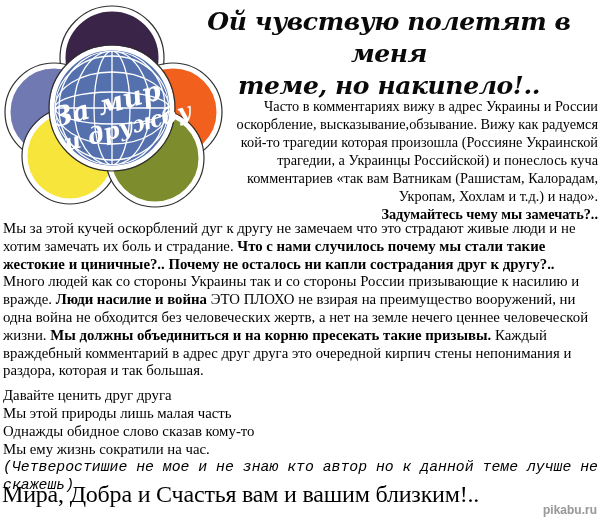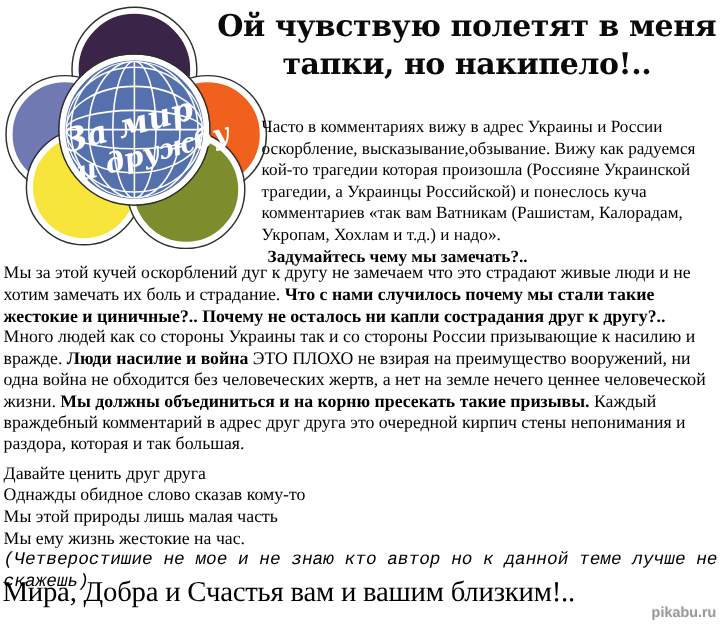--- a/index.html
+++ b/index.html
@@ -11,27 +11,27 @@
   .logo-wrap{position:absolute;left:4px;top:4px;width:220px;height:212px;}
   .logo-wrap svg{width:100%;height:100%;}
   .logo-slogan{
     font-family:"DejaVu Serif", serif;font-style:italic;font-weight:bold;
     fill:#ffffff;
   }
   .page-title{
     position:absolute;left:180px;top:6px;width:418px;
     text-align:center;
     font-family:"DejaVu Serif", serif;
-    font-weight:bold;
+    font-weight:bold;font-style:italic;
     font-size:25px;line-height:32px;letter-spacing:-0.4px;
     color:#0a0a0a;
   }
   .intro{
     position:absolute;left:218px;top:97px;width:380px;
-    font-size:14.3px;line-height:18px;
+    font-size:14.3px;line-height:18px;text-align:right;
   }
   .intro-emph{font-weight:bold;padding-left:5px;}
   .maintext{
     position:absolute;left:3px;top:220px;width:595px;
     font-size:14.8px;line-height:17.8px;
   }
   .maintext p{margin:0;}
   .poem{
     position:absolute;left:3px;top:386px;width:595px;
     font-size:14.8px;line-height:18px;
@@ -90,36 +90,36 @@
 
     <g transform="rotate(-15 108 104)">
       <text class="logo-slogan" x="104" y="108" font-size="27" text-anchor="middle">За мир</text>
       <text class="logo-slogan" x="118" y="134" font-size="23" text-anchor="middle">и дружбу</text>
     </g>
   </svg>
 </div>
 
 <div class="page-title">
   <div>Ой чувствую полетят в меня</div>
-  <div>тапки, но накипело!..</div>
+  <div>теме, но накипело!..</div>
 </div>
 
 <div class="intro">
   <div>Часто в комментариях вижу в адрес Украины и России оскорбление, высказывание,обзывание. Вижу как радуемся кой-то трагедии которая произошла (Россияне Украинской трагедии, а Украинцы Российской) и понеслось куча комментариев «так вам Ватникам (Рашистам, Калорадам, Укропам, Хохлам и т.д.) и надо».</div>
   <div class="intro-emph">Задумайтесь чему мы замечать?..</div>
 </div>
 
 <div class="maintext">
   <p><span>Мы за этой кучей оскорблений дуг к другу не замечаем что это страдают живые люди и не хотим замечать их боль и страдание. </span><span style="font-weight: bold;">Что с нами случилось почему мы стали такие жестокие и циничные?.. Почему не осталось ни капли сострадания друг к другу?..</span></p>
   <p><span>Много людей как со стороны Украины так и со стороны России призывающие к насилию и вражде. </span><span style="font-weight: bold;">Люди насилие и война</span><span> ЭТО ПЛОХО не взирая на преимущество вооружений, ни одна война не обходится без человеческих жертв, а нет на земле нечего ценнее человеческой жизни. </span><span style="font-weight: bold;">Мы должны объединиться и на корню пресекать такие призывы.</span><span> Каждый враждебный комментарий в адрес друг друга это очередной кирпич стены непонимания и раздора, которая и так большая.</span></p>
 </div>
 
 <div class="poem">
   <div>Давайте ценить друг друга</div>
+  <div>Мы этой природы лишь малая часть</div>
   <div>Однажды обидное слово сказав кому-то</div>
-  <div>Мы этой природы лишь малая часть</div>
-  <div>Мы ему жизнь жестокие на час.</div>
+  <div>Мы ему жизнь сократили на час.</div>
   <div class="poem-note">(Четверостишие не мое и не знаю кто автор но к данной теме лучше не скажешь)</div>
 </div>
 
 <div class="closing">Мира, Добра и Счастья вам и вашим близким!..</div>
 
 <div class="watermark">pikabu.ru</div>
 
 </body></html>

